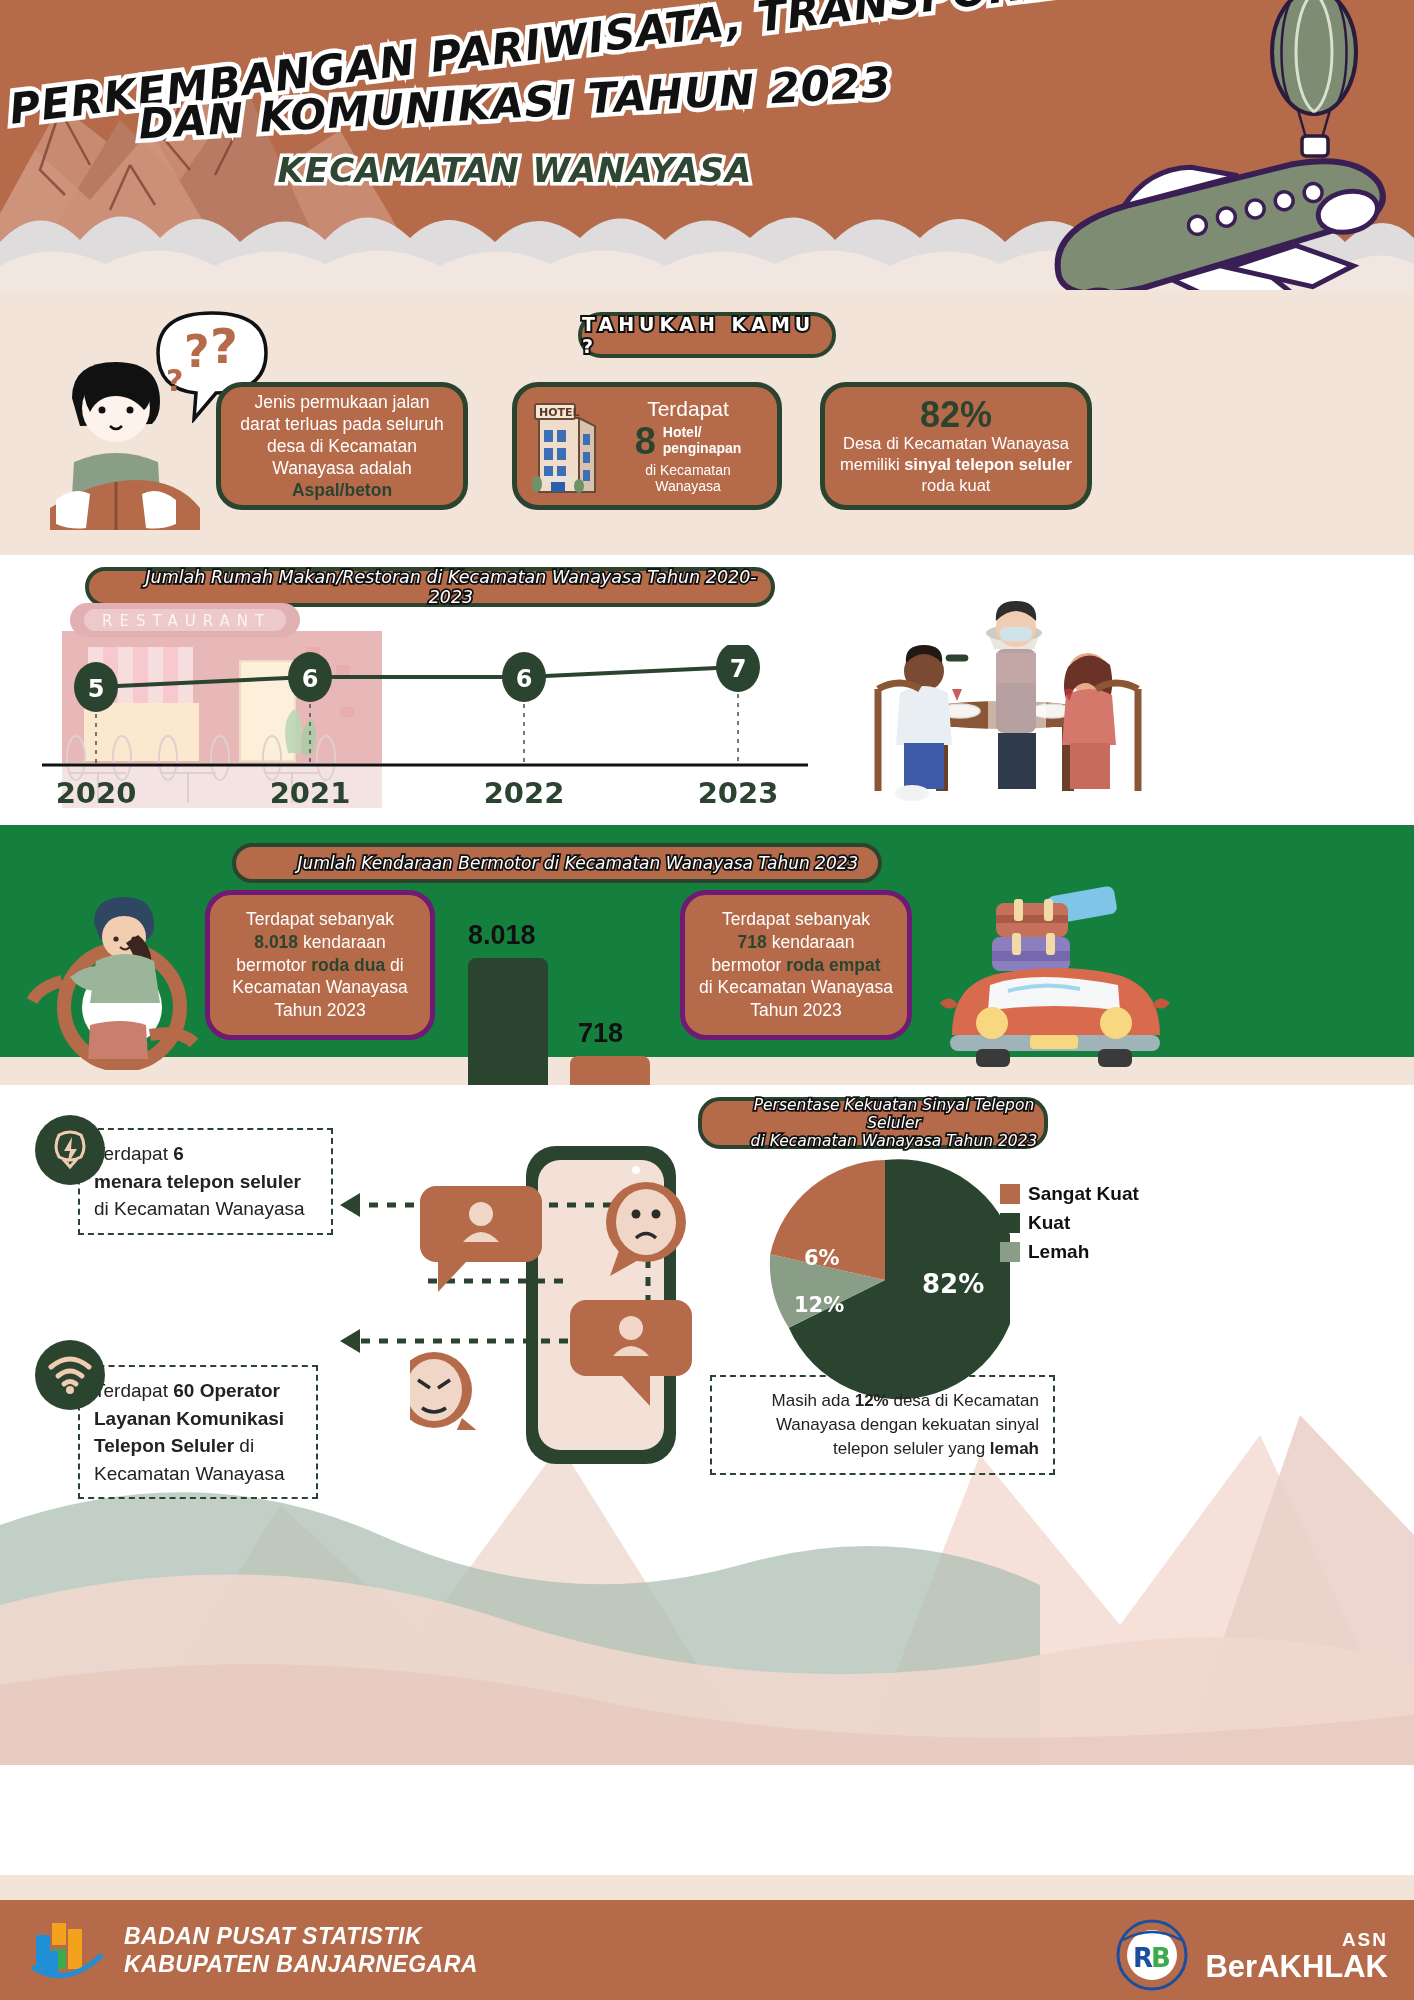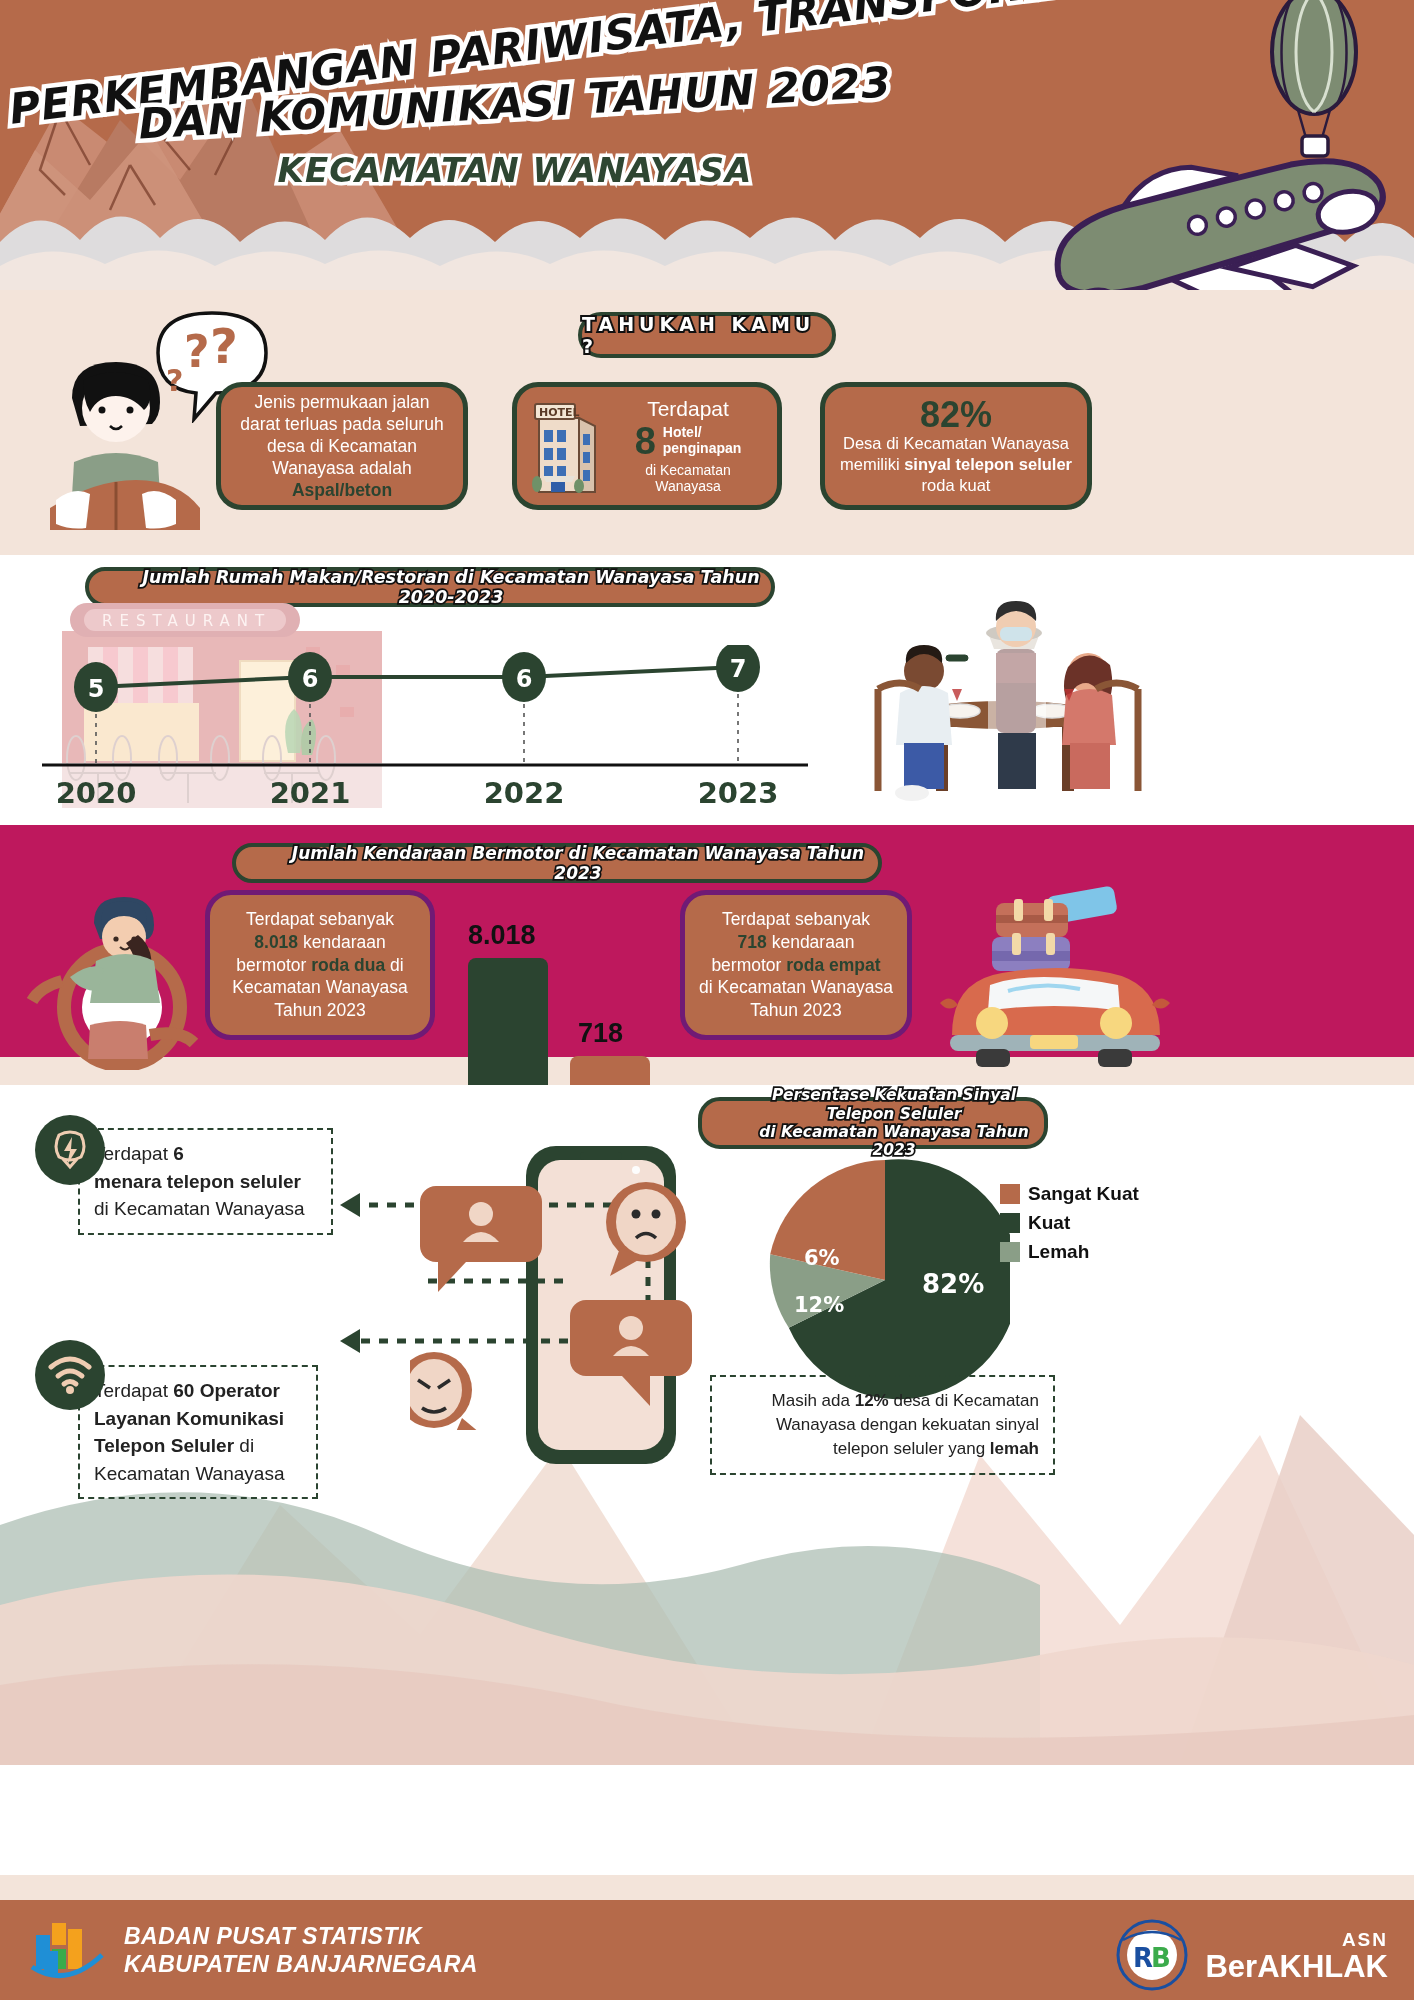--- a/index.html
+++ b/index.html
@@ -67,32 +67,32 @@
   .c2-foot { font-size:14px; margin-top:2px; }
   .c3-pct { font-size:36px; font-weight:bold; color:#2b4430; line-height:1.05; }
 
   
   .sec2 { position:absolute; left:0; top:555px; width:1414px; height:270px; background:#fff; }
   .pill-bar {
     background:#b56a4a; border:4px solid #2b4430; border-radius:22px;
     display:flex; align-items:center; justify-content:center; text-align:center;
   }
   .pill-bar span {
-    font-family:"DejaVu Sans", sans-serif; font-weight:bold; font-style:italic;
+    font-family:"DejaVu Sans", sans-serif; font-weight:normal; font-style:italic;
     color:#fff; -webkit-text-stroke:3.5px #111; paint-order:stroke fill;margin-left:42px;
   }
   .pill-rest { position:absolute; left:85px; top:12px; width:690px; height:40px; }
   .pill-rest span { font-size:17.5px; }
 
   .rest-img { position:absolute; left:40px; top:48px; }
   .line-chart { position:absolute; left:30px; top:90px; width:790px; height:175px; }
   .dine-img { position:absolute; left:820px; top:38px; }
 
   
-  .sec3 { position:absolute; left:0; top:825px; width:1414px; height:232px; background:#be185d; }
+  .sec3 { position:absolute; left:0; top:825px; width:1414px; height:232px; background:#15803d; }
   .pill-ken { position:absolute; left:232px; top:18px; width:650px; height:40px; }
   .pill-ken span { font-size:17px; }
   .moto { position:absolute; left:10px; top:60px; }
   .carimg { position:absolute; left:930px; top:60px; }
   .vcard {
     position:absolute; background:#b56a4a; border:5px solid #701a75; border-radius:26px;
     color:#fff; display:flex; align-items:center; justify-content:center; text-align:center;
     font-size:17.5px; line-height:1.3; padding:8px 10px;
   }
   .vcard-l { left:205px; top:65px; width:230px; height:150px; }

